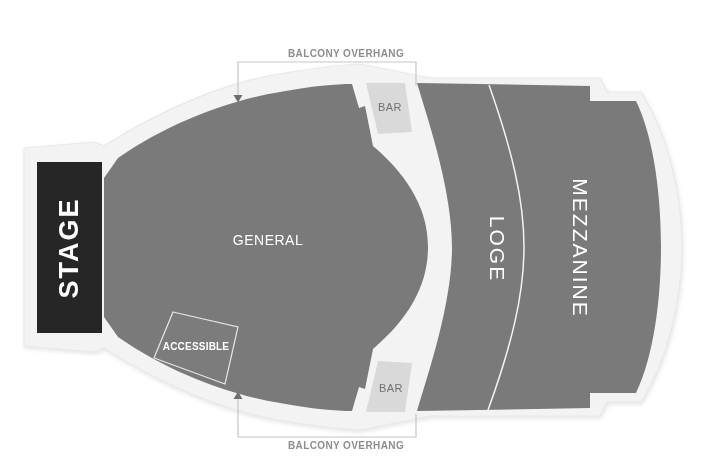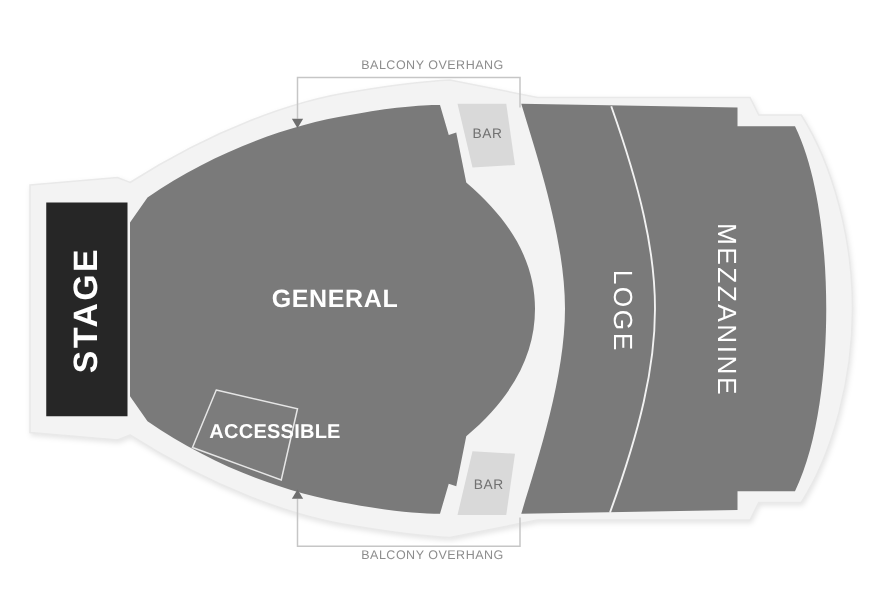--- a/index.html
+++ b/index.html
@@ -20,28 +20,28 @@
   .stage-shape{fill:var(--stage-bg);}
   .bracket{fill:none;stroke:var(--overhang-line);stroke-width:1.2;}
   .arrow{fill:var(--arrow);}
   .lbl{
     position:absolute;white-space:nowrap;pointer-events:none;
     transform:translate(-50%,-50%);
   }
   .lbl.v-up{transform:translate(-50%,-50%) rotate(-90deg);}
   .lbl.v-down{transform:translate(-50%,-50%) rotate(90deg);}
   #stage-label{left:69px;top:248px;color:var(--stage-text);font-size:27px;font-weight:bold;letter-spacing:2px;}
-  #ga-label{left:268px;top:240px;color:var(--label-text);font-size:20px;font-weight:700;letter-spacing:.5px;text-align:center;line-height:1.05;}
+  #ga-label{left:268px;top:240px;color:var(--label-text);font-size:14px;font-weight:400;letter-spacing:.5px;text-align:center;line-height:1.05;}
   #loge-label{left:497px;top:249px;color:var(--label-text);font-size:21px;font-weight:400;letter-spacing:2px;}
   #mezzanine-label{left:580px;top:248px;color:var(--label-text);font-size:21px;font-weight:400;letter-spacing:2px;}
-  #accessible-label{left:196px;top:346px;color:var(--label-text);font-size:16px;font-weight:bold;letter-spacing:.2px;margin-left:24px;}
+  #accessible-label{left:196px;top:346px;color:var(--label-text);font-size:10px;font-weight:bold;letter-spacing:.2px;}
   .bar-label{color:var(--bar-text);font-size:11px;letter-spacing:.5px;}
   #bar-top-label{left:390px;top:107px;}
   #bar-bottom-label{left:391px;top:388px;}
-  .overhang-label{color:var(--overhang-text);font-size:10px;font-weight:normal;letter-spacing:.4px;padding-left:36px;}
+  .overhang-label{color:var(--overhang-text);font-size:10px;font-weight:bold;letter-spacing:.4px;padding-left:36px;}
   #overhang-top-label{left:328px;top:53px;}
   #overhang-bottom-label{left:328px;top:445px;}
 </style>
 </head>
 <body>
 
 <div id="map">
 
   <svg id="shapes" width="706" height="476" viewBox="0 0 706 476">
 

